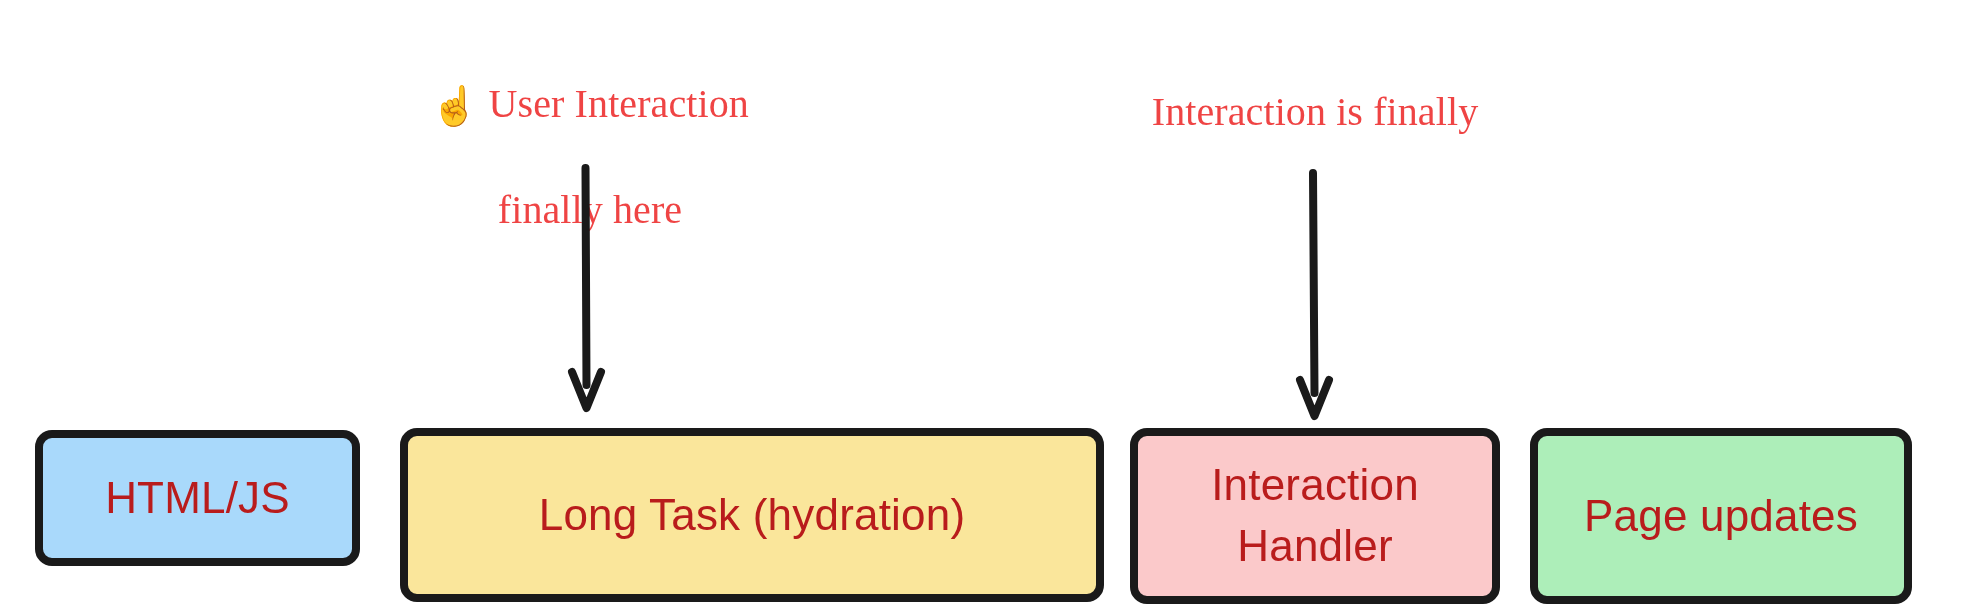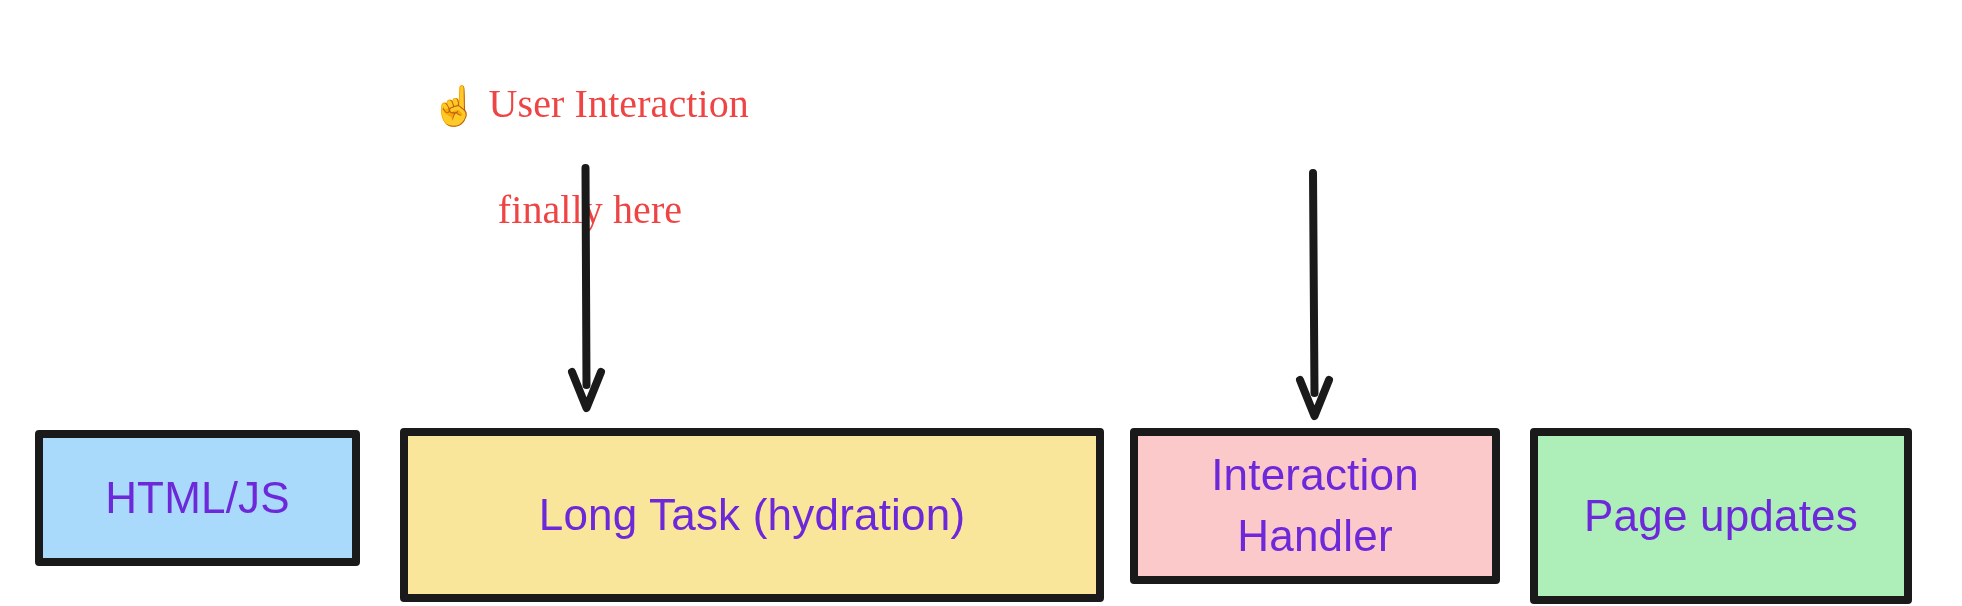--- a/index.html
+++ b/index.html
@@ -39,56 +39,57 @@
   .arrow {
     position: absolute;
     overflow: visible;
   }
 
   
   .node {
     position: absolute;
     box-sizing: border-box;
     border: 8px solid #1a1a1a;
-    border-radius: 4px;
+    border-radius: 17px;
     display: flex;
     align-items: center;
     justify-content: center;
     text-align: center;
-    color: #6d28d9;
+    color: #b91c1c;
     font-size: 44px;
     line-height: 1.38;
     font-family: "Liberation Sans", sans-serif;
     letter-spacing: 0.2px;
   }
   .node .node-label {
     display: block;
     white-space: pre-line;
     padding: 0 14px;
   }
 
   #node-html     { left: 35px;   top: 430px; width: 325px; height: 136px; }
   #node-longtask { left: 400px;  top: 428px; width: 704px; height: 174px; }
-  #node-handler  { left: 1130px; top: 428px; width: 370px; height: 156px; }
+  #node-handler  { left: 1130px; top: 428px; width: 370px; height: 176px; }
   #node-updates  { left: 1530px; top: 428px; width: 382px; height: 176px; }
 
   #label-user      { left: 330px;  top: 25px;  width: 520px; }
   #label-processed { left: 1055px; top: 33px;  width: 520px; }
 </style>
 </head>
 <body>
 
 <div id="canvas">
 
   <div class="annotation" id="label-user">
     <span class="ann-line"><span class="emoji">☝</span> <span>User Interaction</span></span>
     <span class="ann-line">finally here</span>
   </div>
 
   <div class="annotation" id="label-processed">
+    <span class="ann-line">Interaction is finally</span>
   </div>
 
   <svg class="arrow" style="left:540px; top:160px;" width="92" height="260" viewBox="0 0 92 260">
     <path d="M45.5 8 L46.5 225" stroke="#1a1a1a" stroke-width="8" stroke-linecap="round" fill="none"></path>
     <path d="M32 212 L46.5 248 L61 212" stroke="#1a1a1a" stroke-width="8" stroke-linecap="round" stroke-linejoin="round" fill="none"></path>
   </svg>
 
   <svg class="arrow" style="left:1268px; top:165px;" width="92" height="260" viewBox="0 0 92 260">
     <path d="M45 8 L46.5 228" stroke="#1a1a1a" stroke-width="8" stroke-linecap="round" fill="none"></path>
     <path d="M32 215 L46.5 251 L61 215" stroke="#1a1a1a" stroke-width="8" stroke-linecap="round" stroke-linejoin="round" fill="none"></path>

